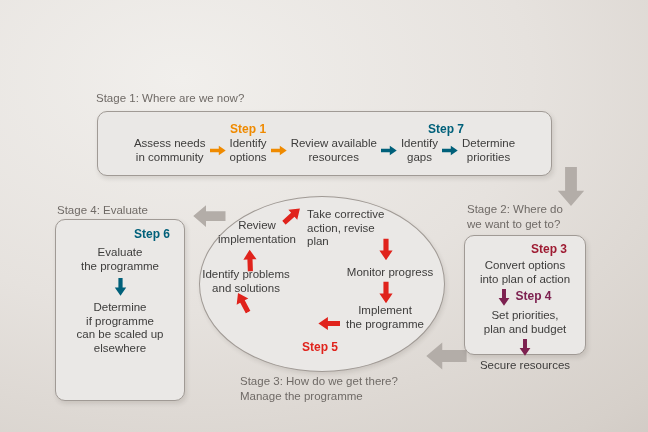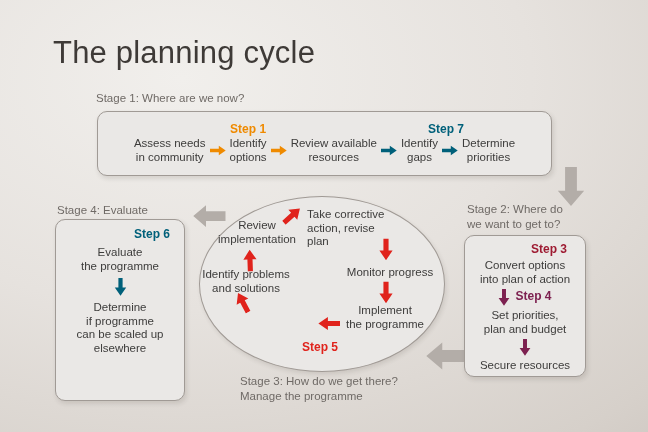--- a/index.html
+++ b/index.html
@@ -57,21 +57,20 @@
              border:1.5px solid var(--box-border, #a09a95); border-radius:50%;
              box-shadow: 1.5px 2.5px 4px rgba(60,50,40,0.12); z-index:2; }
   .ellipse .node { position:absolute; }
   .ellipse .step { position:absolute; text-align:center; }
 </style>
 </head>
 <body>
 
 <div class="canvas">
 
-  <div class="title">The planning cycle</div>
 
   <div class="stage-label" style="left:96px; top:91px;">Stage 1: Where are we now?</div>
 
   <div class="box" style="left:97px; top:111px; width:455px; height:65px;">
     <div class="s1-flow">
       <div class="node">Assess needs
 in community</div>
 
       <span class="arr orange">
         <svg width="16" height="11" viewBox="0 0 30 20">
@@ -119,21 +118,21 @@
 
   <span class="arr grey abs grey-arr" style="left:551px; top:172px; transform:rotate(90deg);">
     <svg width="40" height="30" viewBox="0 0 44 32">
         <path fill="currentColor" d="M0 9.5h26V1.5L43 16 26 30.5v-8H0z"></path>
       </svg>
   </span>
 
   <div class="stage-label" style="left:467px; top:202px;">Stage 2: Where do
 we want to get to?</div>
 
-  <div class="box col" style="left:464px; top:235px; width:122px; height:142px;">
+  <div class="box col" style="left:464px; top:235px; width:122px; height:120px;">
     <span class="step maroon self-end">Step 3</span>
     <div class="node">Convert options
 into plan of action</div>
     <div class="row">
       <span class="arr purple">
         <svg width="12" height="17" viewBox="0 0 20 30">
             <path fill="currentColor" d="M6.5 0h7v16h6L10 29.5.5 16h6z"></path>
           </svg>
       </span>
       <span class="step purple">Step 4</span>

